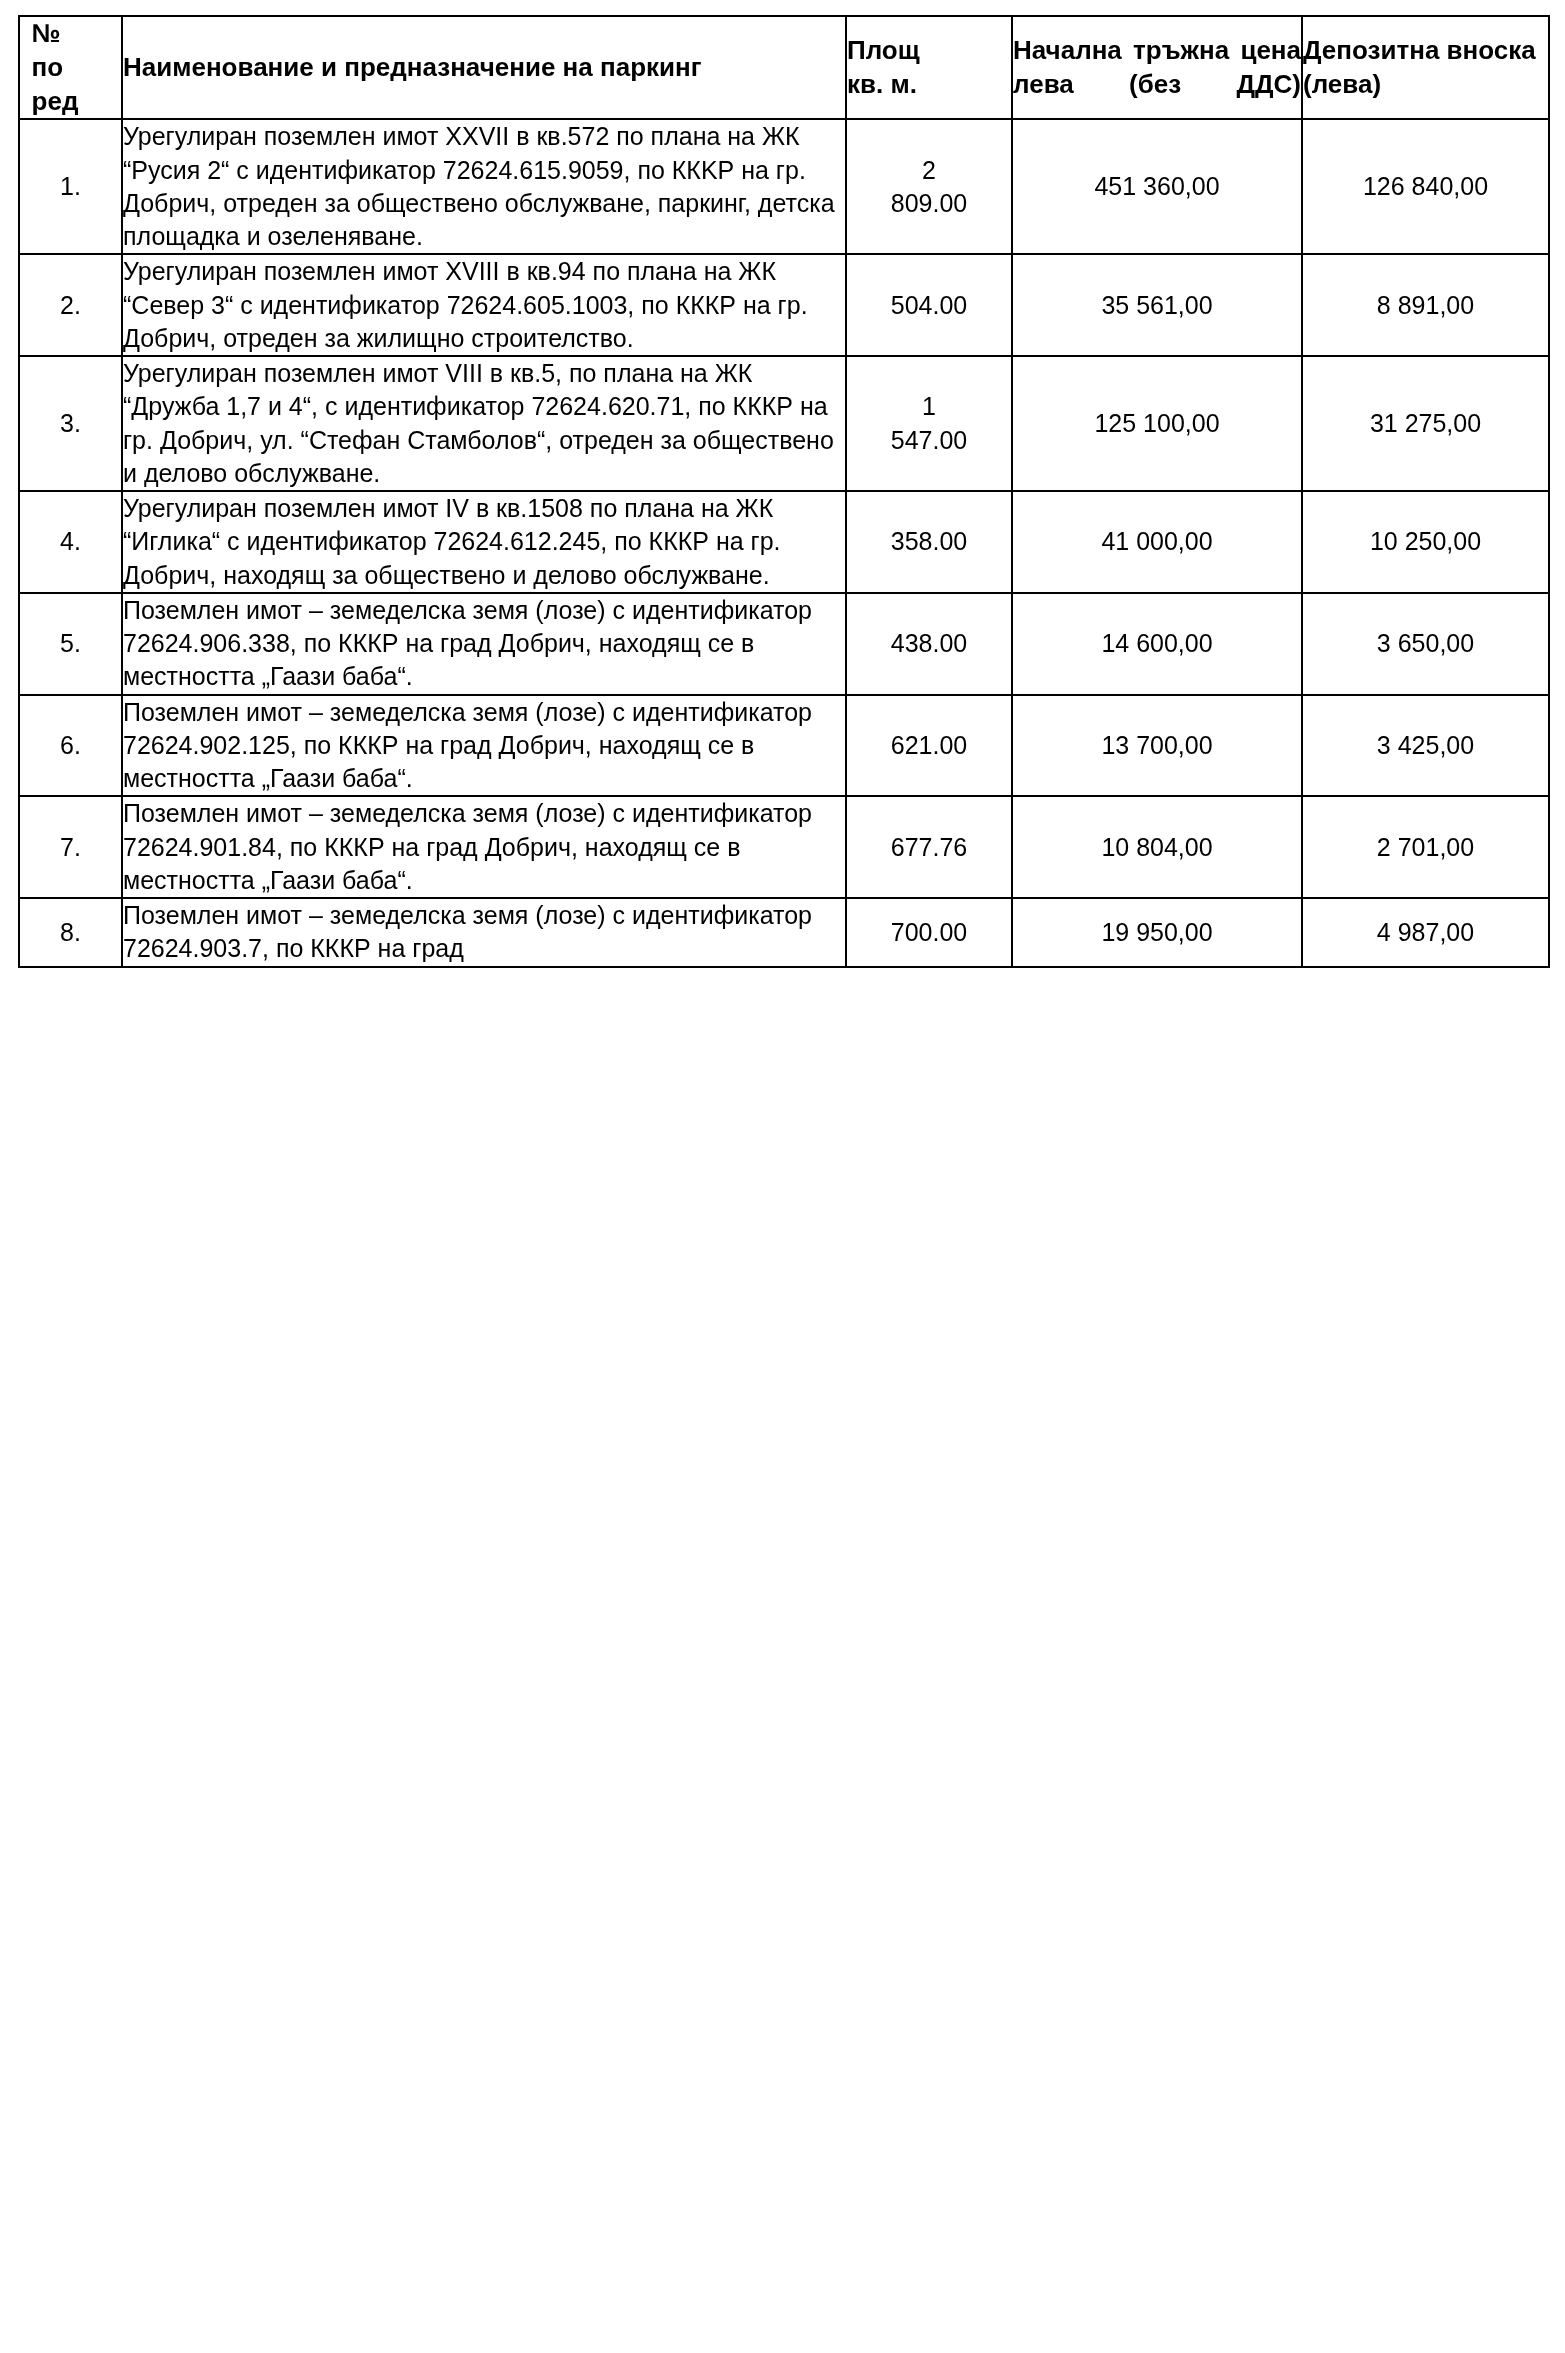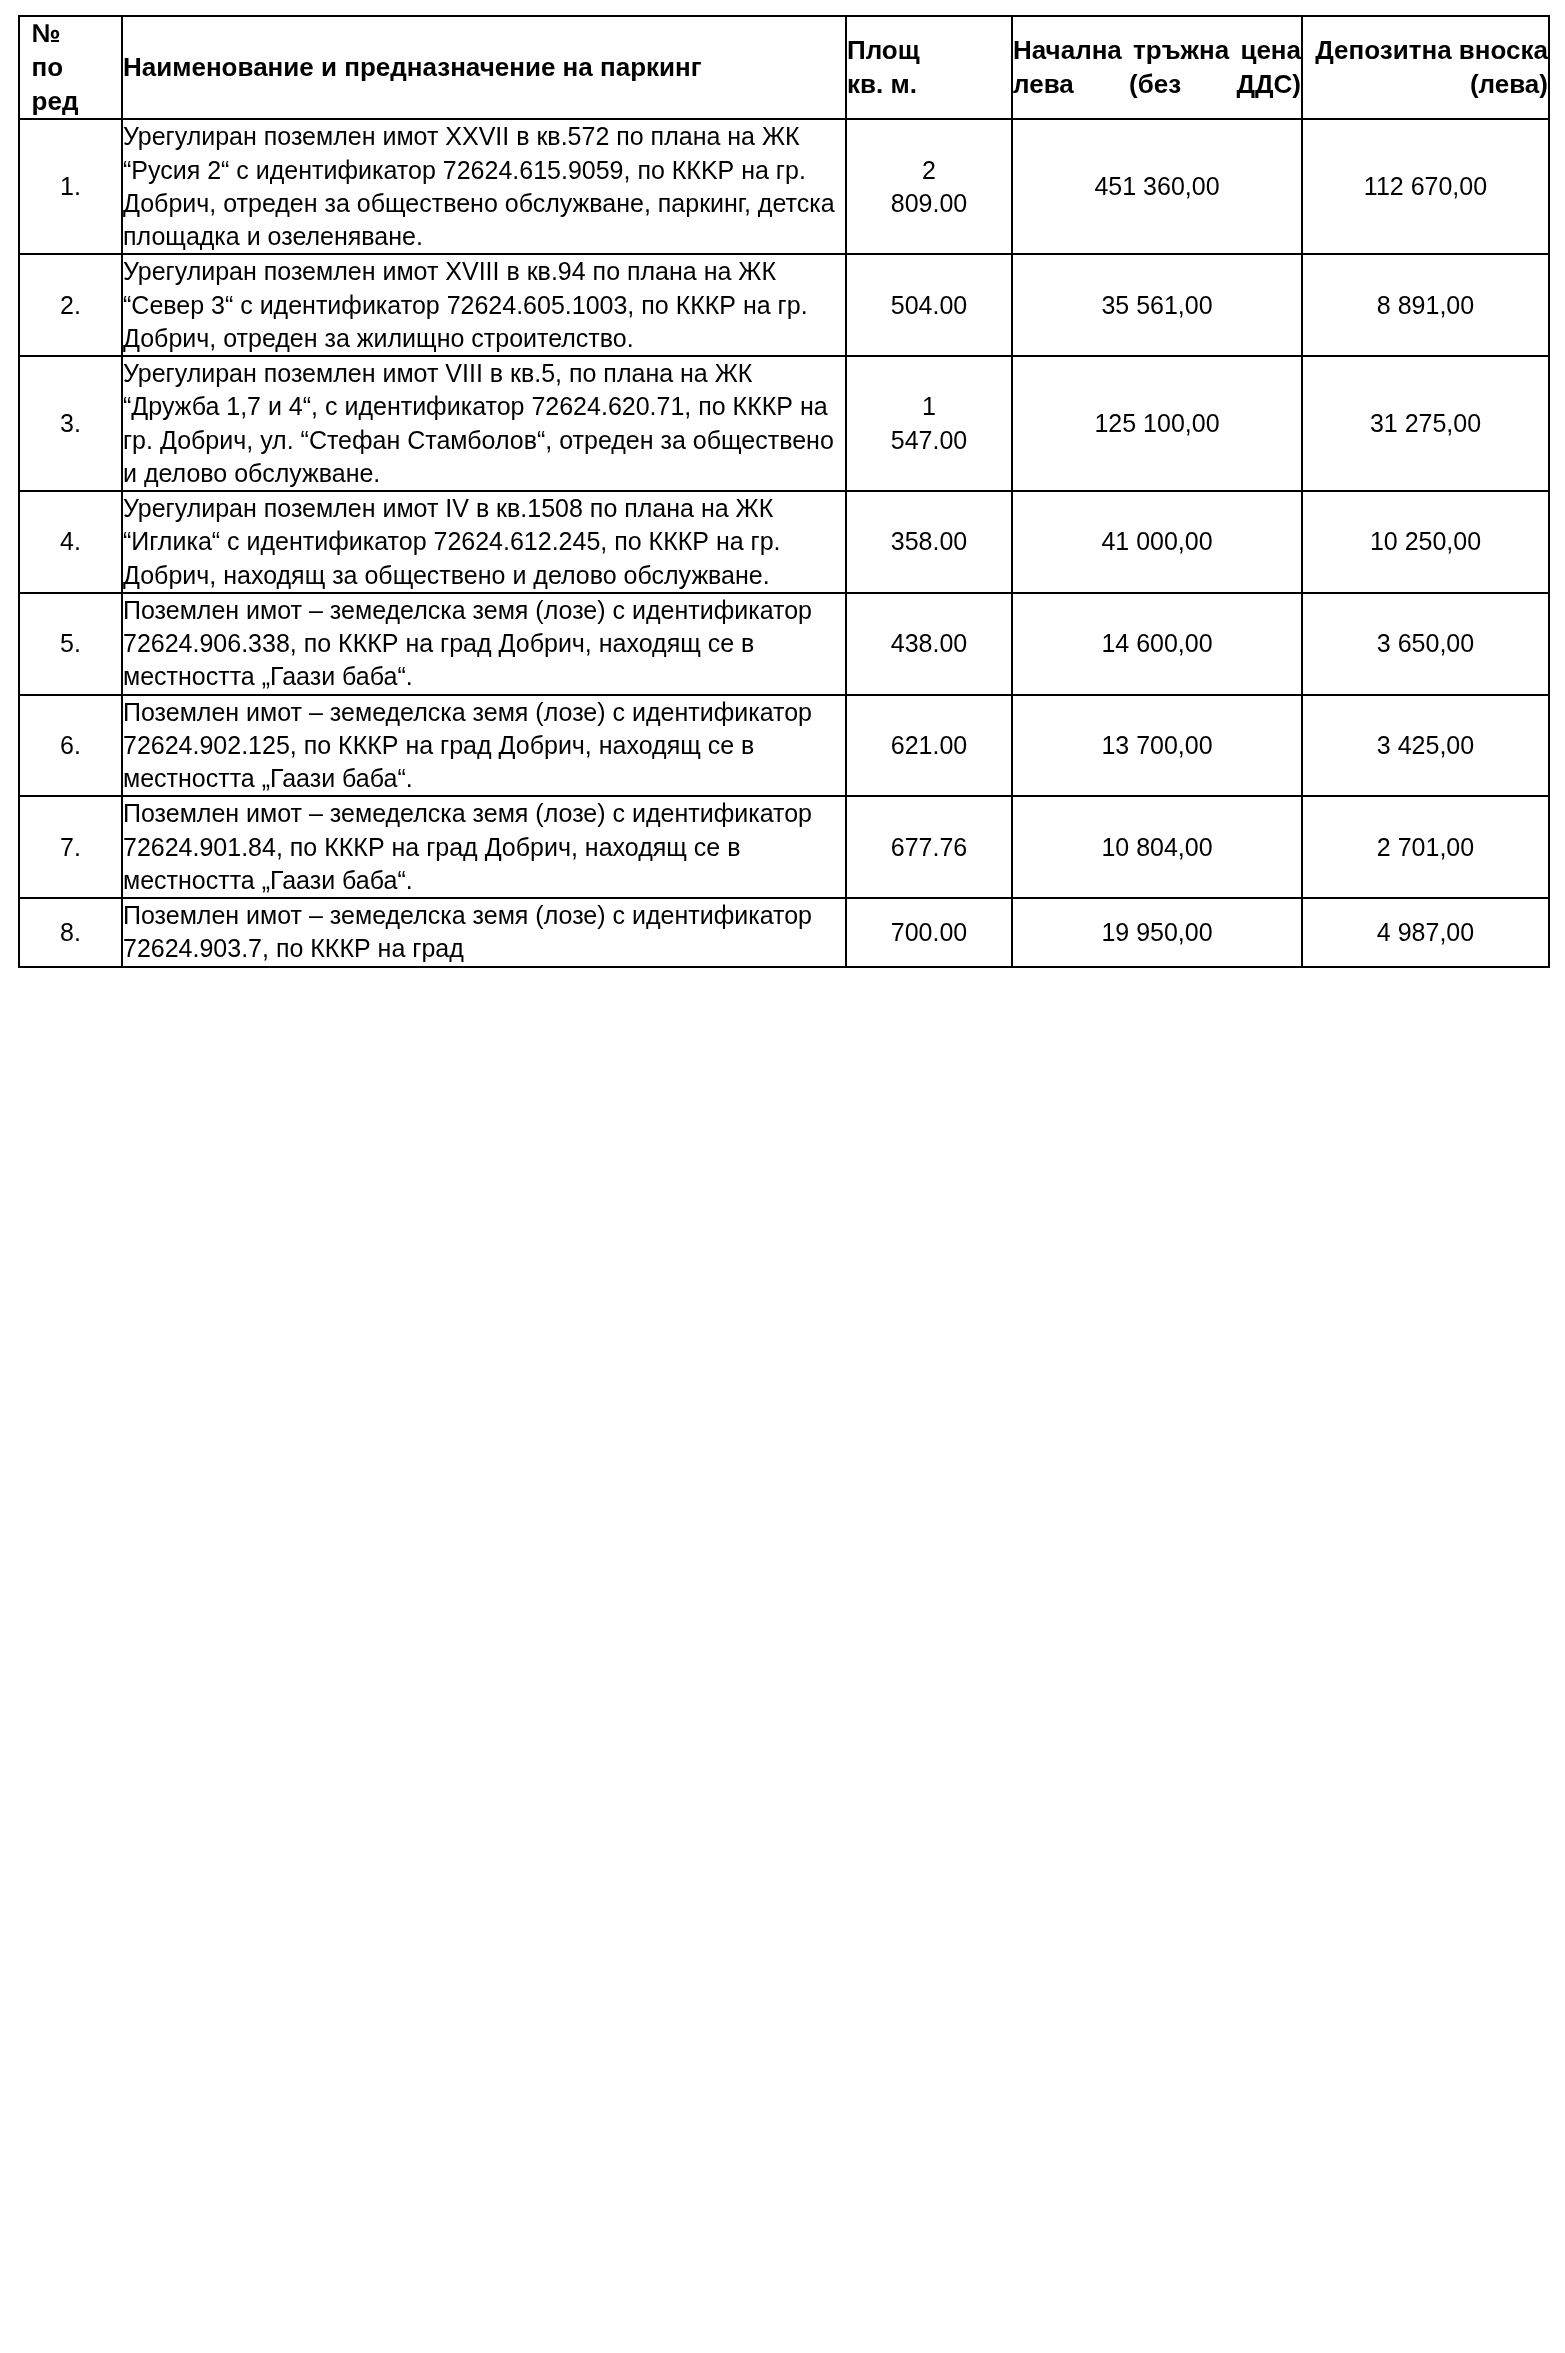--- a/index.html
+++ b/index.html
@@ -92,32 +92,32 @@
     </colgroup>
     <thead>
       <tr>
         <th class="hdr-num" style="white-space: pre-line;">№
 по
 ред</th>
         <th>Наименование и предназначение на паркинг</th>
         <th style="white-space: pre-line;">Площ
 кв. м.</th>
         <th class="align-justify">Начална тръжна цена лева (без ДДС)</th>
-        <th style="white-space: pre-line; text-align: right;">Депозитна вноска
+        <th style="white-space: pre-line;">Депозитна вноска
 (лева)</th>
       </tr>
     </thead>
     <tbody>
       <tr>
         <td class="num">1.</td>
         <td class="name">Урегулиран поземлен имот XXVII в кв.572 по плана на ЖК “Русия 2“ с идентификатор 72624.615.9059, по ККKР на гр. Добрич, отреден за обществено обслужване, паркинг, детска площадка и озеленяване.</td>
         <td class="area">2
 809.00</td>
         <td class="price">451 360,00</td>
-        <td class="dep">112 670,00</td>
+        <td class="dep">126 840,00</td>
       </tr>
       <tr>
         <td class="num">2.</td>
         <td class="name">Урегулиран поземлен имот XVIII в кв.94 по плана на ЖК “Север 3“ с идентификатор 72624.605.1003, по КККР на гр. Добрич, отреден за жилищно строителство.</td>
         <td class="area">504.00</td>
         <td class="price">35 561,00</td>
         <td class="dep">8 891,00</td>
       </tr>
       <tr>
         <td class="num">3.</td>

